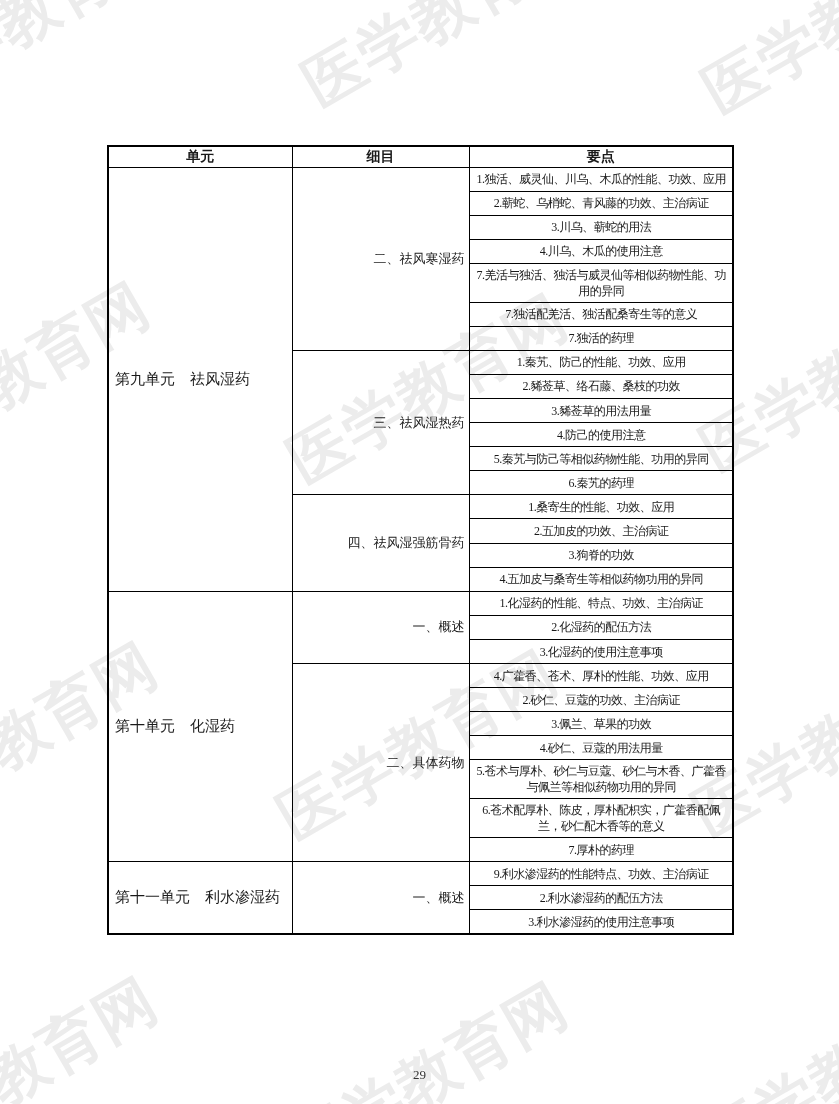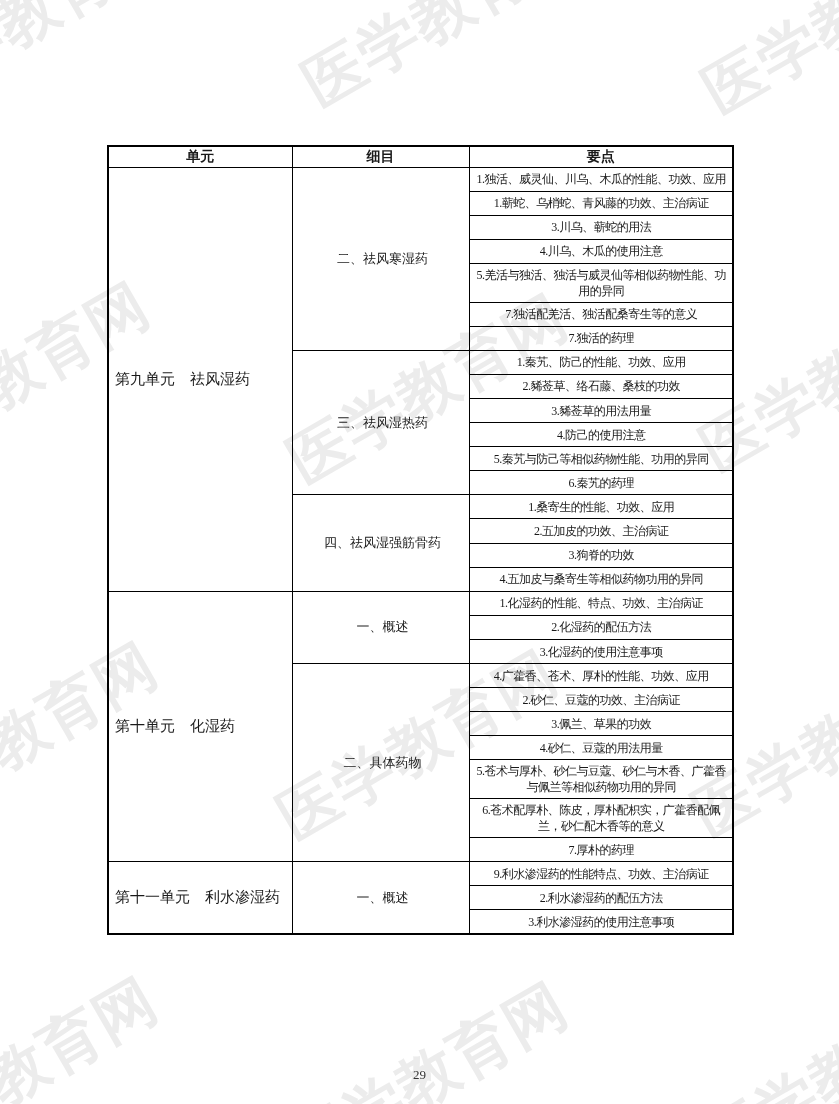--- a/index.html
+++ b/index.html
@@ -63,21 +63,21 @@
   td.unit-cell {
     padding: 2px 4px 2px 6px;
     font-size: 15px;
     vertical-align: middle;
     text-align: left;
   }
   td.section-cell {
     padding: 2px 4px 2px 8px;
     font-size: 13px;
     vertical-align: middle;
-    text-align: center;
+    text-align: right;
   }
   td.point-cell {
     padding: 2px 3px 2px 4px;
     font-size: 12px;
     letter-spacing: -0.5px;
     line-height: 16px;
     vertical-align: middle;
     text-align: center;
     word-break: break-all;
   }
@@ -128,30 +128,30 @@
         <th>要点</th>
       </tr>
     </thead>
     <tbody id="table-body">
         <tr>
           <td class="unit-cell" rowspan="17">第九单元　祛风湿药</td>
           <td class="section-cell" rowspan="7">二、祛风寒湿药</td>
           <td class="point-cell">1.独活、威灵仙、川乌、木瓜的性能、功效、应用</td>
         </tr>
         <tr>
-          <td class="point-cell">1.蕲蛇、乌梢蛇、青风藤的功效、主治病证</td>
+          <td class="point-cell">2.蕲蛇、乌梢蛇、青风藤的功效、主治病证</td>
         </tr>
         <tr>
           <td class="point-cell">3.川乌、蕲蛇的用法</td>
         </tr>
         <tr>
           <td class="point-cell">4.川乌、木瓜的使用注意</td>
         </tr>
         <tr>
-          <td class="point-cell">5.羌活与独活、独活与威灵仙等相似药物性能、功用的异同</td>
+          <td class="point-cell">7.羌活与独活、独活与威灵仙等相似药物性能、功用的异同</td>
         </tr>
         <tr>
           <td class="point-cell">7.独活配羌活、独活配桑寄生等的意义</td>
         </tr>
         <tr>
           <td class="point-cell">7.独活的药理</td>
         </tr>
         <tr>
           <td class="section-cell" rowspan="6">三、祛风湿热药</td>
           <td class="point-cell">1.秦艽、防己的性能、功效、应用</td>

